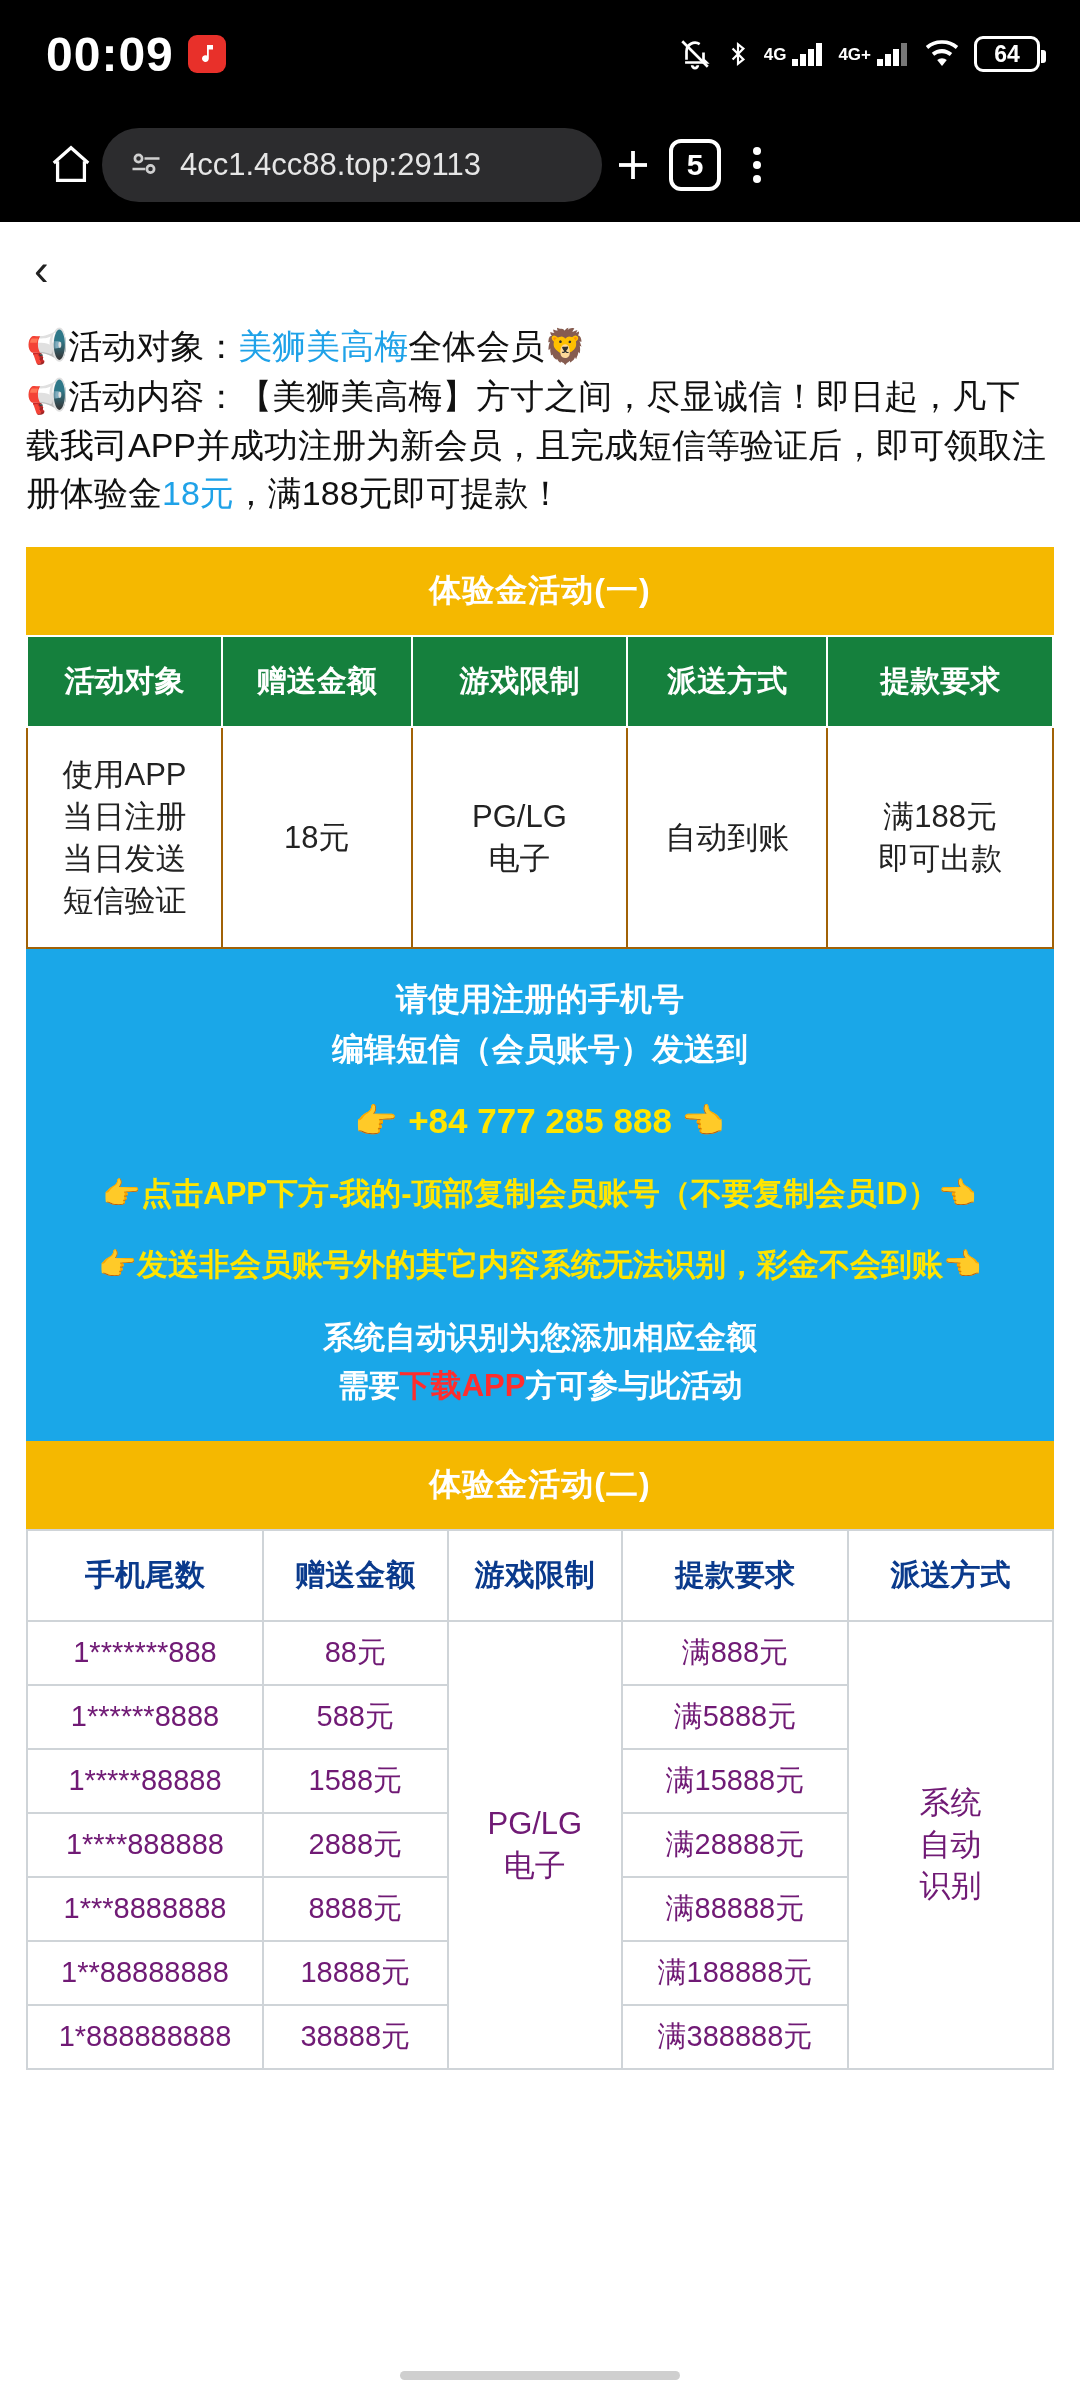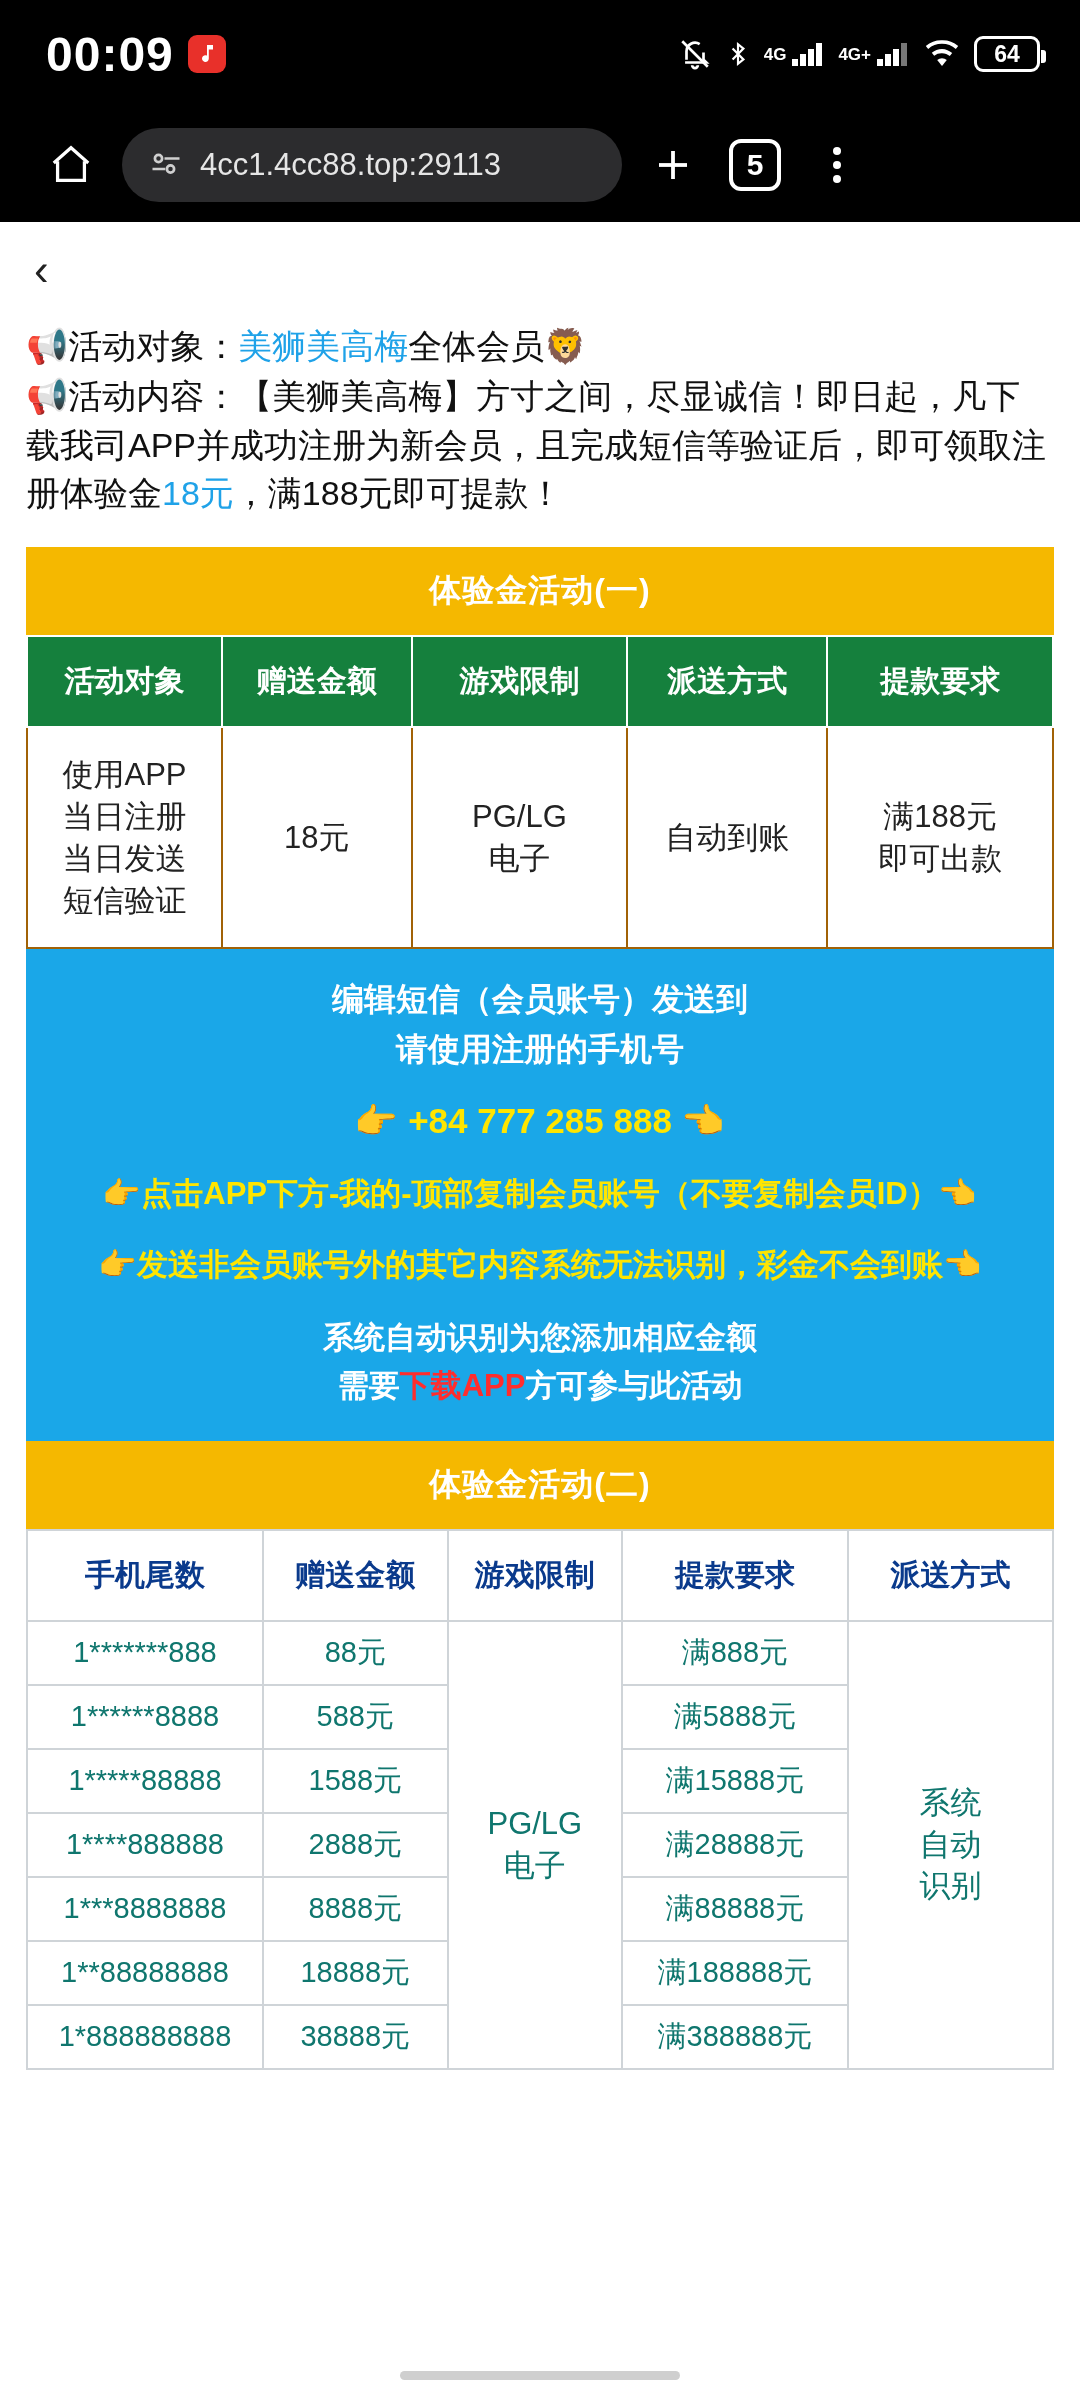--- a/index.html
+++ b/index.html
@@ -43,21 +43,20 @@
   .net-label { font-size: 17px; font-weight: bold; line-height: 1; }
   .net-block { display: flex; flex-direction: row; align-items: center; gap: 5px; }
 
   
   .browserbar {
     height: 114px;
     background: #000000;
     display: flex;
     align-items: center;
     padding: 0 40px;
-    gap: 20px;
   }
   .omnibox {
     flex: 0 0 auto;
     width: 500px;
     height: 74px;
     background: #2c2c2e;
     border-radius: 37px;
     display: flex;
     align-items: center;
     padding: 0 26px;
@@ -165,21 +164,21 @@
     font-size: 30px;
     font-weight: bold;
     border: 2px solid #cfd4d8;
     padding: 24px 2px;
     text-align: center;
   }
   .t2 td {
     border: 2px solid #cfd4d8;
     text-align: center;
     font-size: 29px;
-    color: #0f766e;
+    color: #701a75;
     padding: 11px 2px;
     background: #ffffff;
     white-space: nowrap;
   }
   .t2 td.mid { font-size: 31px; line-height: 1.35; white-space: normal; }
 
   .footbar {
     background: #1aa7e8;
     color: #ffffff;
     text-align: center;
@@ -329,22 +328,22 @@
         <td style="white-space:pre-line">PG/LG
 电子</td>
         <td>自动到账</td>
         <td style="white-space:pre-line">满188元
 即可出款</td>
       </tr>
     </tbody>
       </table>
 
     <div class="bluepanel">
+      <div class="l1">请使用注册的手机号</div>
       <div class="l1">编辑短信（会员账号）发送到</div>
-      <div class="l1">请使用注册的手机号</div>
       <div class="phone">👉 +84 777 285 888 👈</div>
       <div class="y">👉点击APP下方-我的-顶部复制会员账号（不要复制会员ID）👈</div>
       <div class="y">👉发送非会员账号外的其它内容系统无法识别，彩金不会到账👈</div>
       <div class="tail">系统自动识别为您添加相应金额</div>
       <div class="tail">
         <span>需要</span><span class="redword">下载APP</span><span>方可参与此活动</span>
       </div>
     </div>
 
     <div class="ybar">体验金活动(二)</div>

